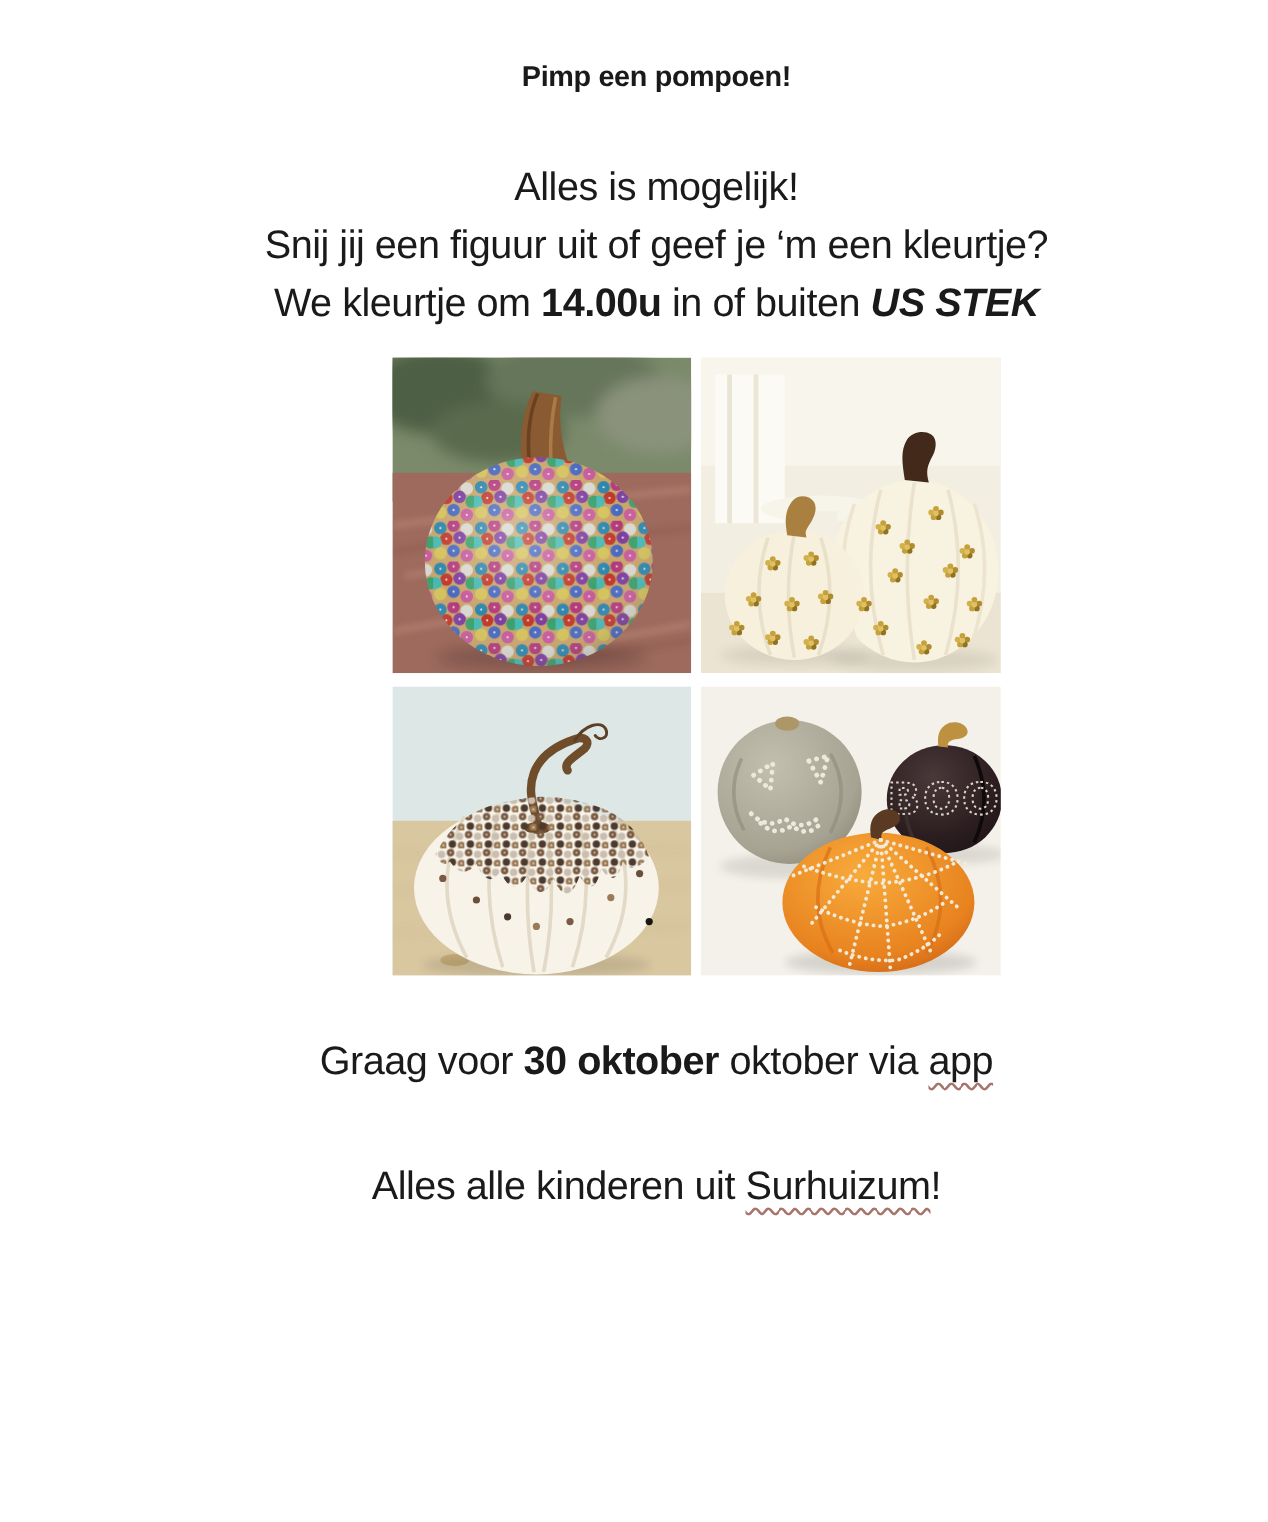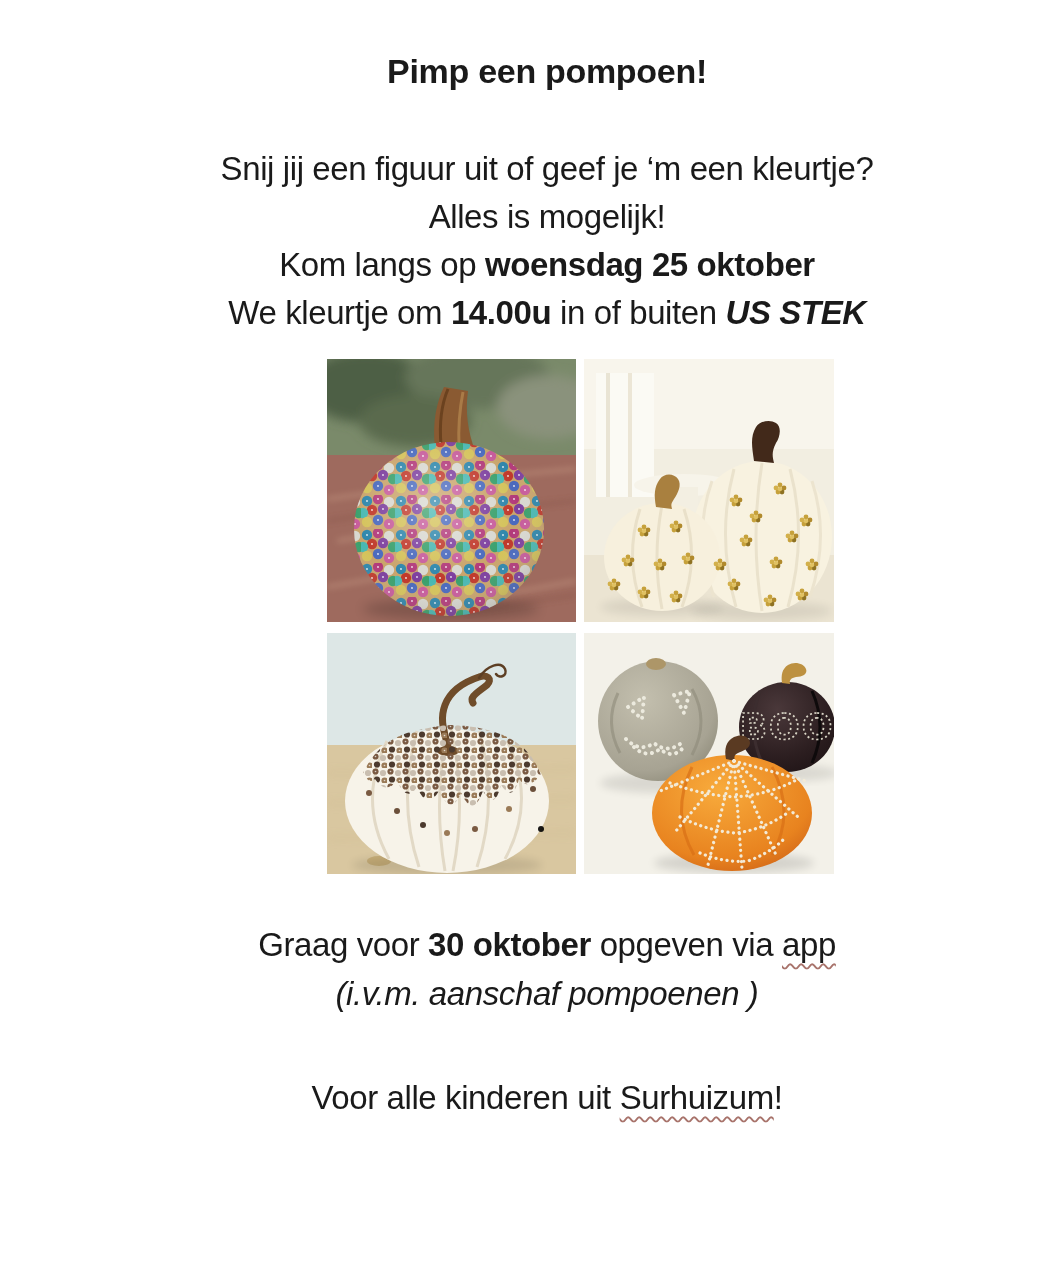--- a/index.html
+++ b/index.html
@@ -1,19 +1,19 @@
 <!DOCTYPE html>
 <html><head>
 <meta charset="utf-8">
 <style>
   html,body{margin:0;padding:0;background:#ffffff;}
   body{width:1057px;height:1268px;overflow:hidden;
        font-family:"Liberation Sans","DejaVu Sans",sans-serif;color:#1a1a1a;}
   .content{width:1020px;margin-left:37px;text-align:center;}
-  h1.title{font-size:34px;font-weight:700;margin:0;padding-top:50px;line-height:1.25;letter-spacing:-0.3px;}
+  h1.title{font-size:24px;font-weight:700;margin:0;padding-top:50px;line-height:1.25;letter-spacing:-0.3px;}
   .intro{margin-top:52px;}
   .intro p{margin:0;font-size:33px;line-height:48px;letter-spacing:-0.4px;}
   .signup{margin-top:46px;}
   .signup p{margin:0;font-size:33px;line-height:49px;letter-spacing:-0.4px;}
   .footer-line{margin:56px 0 0 0;font-size:33px;line-height:48px;letter-spacing:-0.4px;}
   strong{font-weight:700;}
   .ital{font-style:italic;}
   .sp{text-decoration-line:underline;text-decoration-style:wavy;
       text-decoration-color:#a8736b;text-decoration-thickness:2px;text-underline-offset:7px;}
   .photo-grid{width:440px;margin:22px auto 0;display:grid;
@@ -22,23 +22,22 @@
   .photo-grid svg{display:block;}
 </style>
 </head>
 <body>
 
 <div class="content">
 
   <h1 class="title">Pimp een pompoen!</h1>
 
   <div class="intro">
+    <p><span>Alles is mogelijk!</span></p>
     <p><span>Snij jij een figuur uit of geef je ‘m een kleurtje?</span></p>
-    <p><span>Alles is mogelijk!</span></p>
-    <p><span>Kom langs op </span><strong>woensdag 25 oktober</strong></p>
     <p><span>We kleurtje om </span><strong>14.00u</strong><span> in of buiten </span><strong class="ital">US STEK</strong></p>
   </div>
 
   <div class="photo-grid">
 
     <figure>
       <svg width="249" height="263" viewBox="0 0 249 263">
         <defs>
           <pattern id="seq1" width="34" height="34" patternUnits="userSpaceOnUse">
             <rect width="34" height="34" fill="#c9a46b"></rect>
@@ -269,19 +268,18 @@
           <path d="M86 150 Q118 162 150 164 Q185 162 214 146"></path>
           <path d="M96 184 Q124 198 152 200 Q182 196 206 178"></path>
           <path d="M116 220 Q140 230 164 228 Q186 220 200 206"></path>
         </g>
       </svg>
     </figure>
 
   </div>
 
   <div class="signup">
-    <p><span>Graag voor </span><strong>30 oktober</strong><span> opgeven via </span><span class="sp">app</span></p>
-    <p class="ital"><span>(i.v.m. aanschaf pompoenen )</span></p>
+    <p><span>Graag voor </span><strong>30 oktober</strong><span> oktober via </span><span class="sp">app</span></p>
   </div>
 
-  <p class="footer-line"><span>Voor alle kinderen uit </span><span class="sp">Surhuizum</span><span>!</span></p>
+  <p class="footer-line"><span>Alles alle kinderen uit </span><span class="sp">Surhuizum</span><span>!</span></p>
 
 </div>
 
 </body></html>

